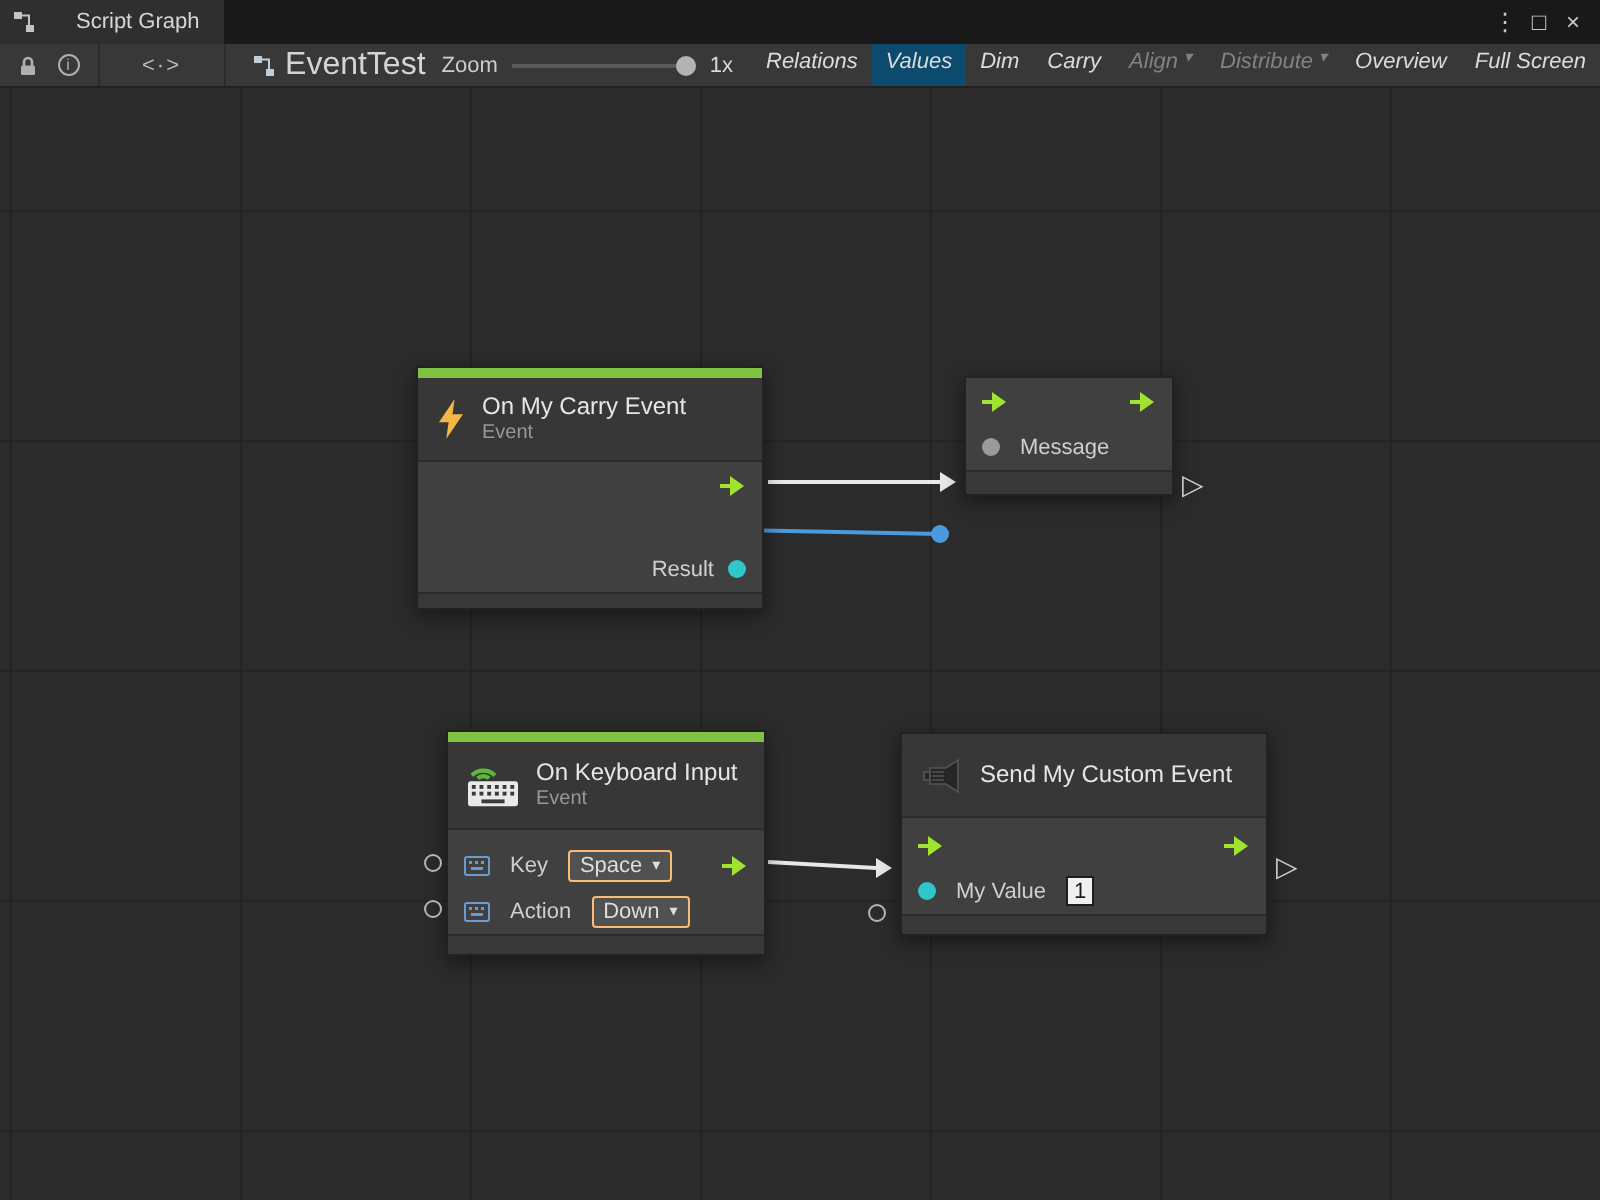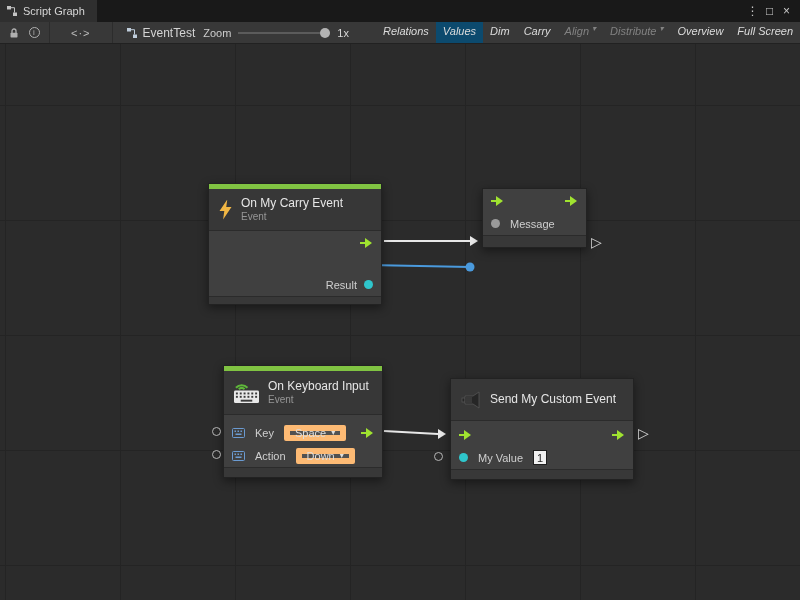--- a/index.html
+++ b/index.html
@@ -2,31 +2,31 @@
 <html><head>
 <meta charset="utf-8">
 <style>
   * { box-sizing: border-box; margin: 0; padding: 0; }
   html,body { width:800px; height:600px; overflow:hidden; }
   body { font-family:"Liberation Sans", sans-serif; background:#2b2b2b; }
   .app { position:relative; width:800px; height:600px; background:#2b2b2b; }
 
   
   .titlebar { height:22px; background:#191919; display:flex; align-items:stretch; }
-  .tab { display:flex; align-items:center; gap:5px; padding:0 12px 0 6px; background:#2f2f2f; font-size:11px; color:#d6d6d6; }
+  .tab { display:flex; align-items:center; gap:20px; padding:0 12px 0 6px; background:#2f2f2f; font-size:11px; color:#d6d6d6; }
   .win-controls { margin-left:auto; display:flex; align-items:center; padding-right:5px; color:#c8c8c8; }
   .win-controls span { width:17px; text-align:center; font-size:12px; cursor:default; }
 
   
   .toolbar { height:22px; background:#383838; border-bottom:1px solid #212121; display:flex; align-items:center; font-size:11px; color:#d8d8d8; padding-left:4px; }
   .tb-icon { width:20px; display:flex; justify-content:center; align-items:center; }
   .circle-i { width:11px; height:11px; border:1px solid #b0b0b0; border-radius:50%; color:#b0b0b0; font-size:8px; display:flex; align-items:center; justify-content:center; }
   .sep { width:1px; height:21px; background:#2c2c2c; margin:0 5px; }
   .code-icon { color:#bdbdbd; margin:0 16px; letter-spacing:1px; }
-  .graph-chip { display:flex; align-items:center; gap:5px; margin:0 8px; color:#d4d4d4; font-size:12px; }
+  .graph-chip { display:flex; align-items:center; gap:5px; margin:0 8px; color:#d4d4d4; font-size:16px; }
   .zoom-label { color:#cdcdcd; }
   .zoom-slider { width:92px; height:12px; position:relative; margin:0 7px; }
   .zoom-track { position:absolute; left:0; right:0; top:5px; height:2px; background:#5b5b5b; }
   .zoom-knob { position:absolute; right:0; top:1px; width:10px; height:10px; border-radius:50%; background:#b3b3b3; }
   .tb-buttons { margin-left:auto; display:flex; align-items:stretch; height:100%; }
   .tb-btn { display:flex; gap:3px; padding:3px 7px; color:#dcdcdc; cursor:default;font-style:italic; }
   .tb-btn.active { background:#0c4a6e; }
   .tb-btn.disabled { color:#828282; }
   .caret { font-size:8px; line-height:1; }
 
@@ -55,21 +55,21 @@
   .aport { width:13px; height:10px; position:relative; flex:0 0 auto; }
   .aport::before { content:""; position:absolute; left:0; top:4px; width:7px; height:2px; background:#a0e330; }
   .aport::after { content:""; position:absolute; left:5px; top:0; width:0; height:0;
                   border-left:7px solid #a0e330; border-top:5px solid transparent; border-bottom:5px solid transparent; }
   .dot { width:9px; height:9px; border-radius:50%; flex:0 0 auto; }
   .dot.teal { background:#2fc6cc; }
   .dot.gray { background:#9a9a9a; }
   .hollow { position:absolute; width:9px; height:9px; border:1px solid #b5b5b5; border-radius:50%; }
   .rel-triangle { position:absolute; color:#d0d0d0; font-size:14px; line-height:1; }
 
-  .dd { background:#515151; border:6px solid #fdba74; border-radius:2px; color:#ddd; font-size:11px;
+  .dd { background:#515151; border:1px solid #fdba74; border-radius:2px; color:#ddd; font-size:11px;
         padding:1px 5px; display:flex; align-items:center; gap:5px; height:16px; }
   .valbox { background:#f0f0f0; border:1px solid #1e1e1e; color:#1e1e1e; font-size:11px; height:15px;
             min-width:14px; padding:0 3px; display:flex; align-items:center; }
   .bolt { width:15px; height:20px; background:#f2b744;
           clip-path:polygon(62% 0, 10% 58%, 42% 58%, 34% 100%, 90% 38%, 55% 38%); flex:0 0 auto; }
   .mla { margin-left:auto; }
 </style>
 </head>
 <body>
 
@@ -261,21 +261,21 @@
             <span>Down</span>
             <span class="caret">▾</span>
           </div>
         </div>
       </div>
       <div class="n-footer" style="height:10px;"></div>
     </div>
     <span class="hollow" style="left:212px; top:383px;"></span>
     <span class="hollow" style="left:212px; top:406px;"></span>
 
-    <div class="node" style="left:450px; top:334px; width:184px;">
+    <div class="node" style="left:450px; top:322px; width:184px;">
       <div class="n-header" style="height:42px;">
         <svg width="22" height="20" viewBox="0 0 22 20">
           <rect x="2" y="8" width="3" height="4" fill="#262626" stroke="#555" stroke-width="0.8"></rect>
           <path d="M5 6 h8 l6 -4 v16 l-6 -4 h-8 z" fill="#262626" stroke="#555" stroke-width="0.8"></path>
           <path d="M6 8 h6 M6 10 h6 M6 12 h6" stroke="#555" stroke-width="0.8"></path>
         </svg>
         <div class="n-title">Send My Custom Event</div>
       </div>
       <div class="n-body" style="padding-top:2px;">
         <div class="n-row" style="justify-content:space-between;">

